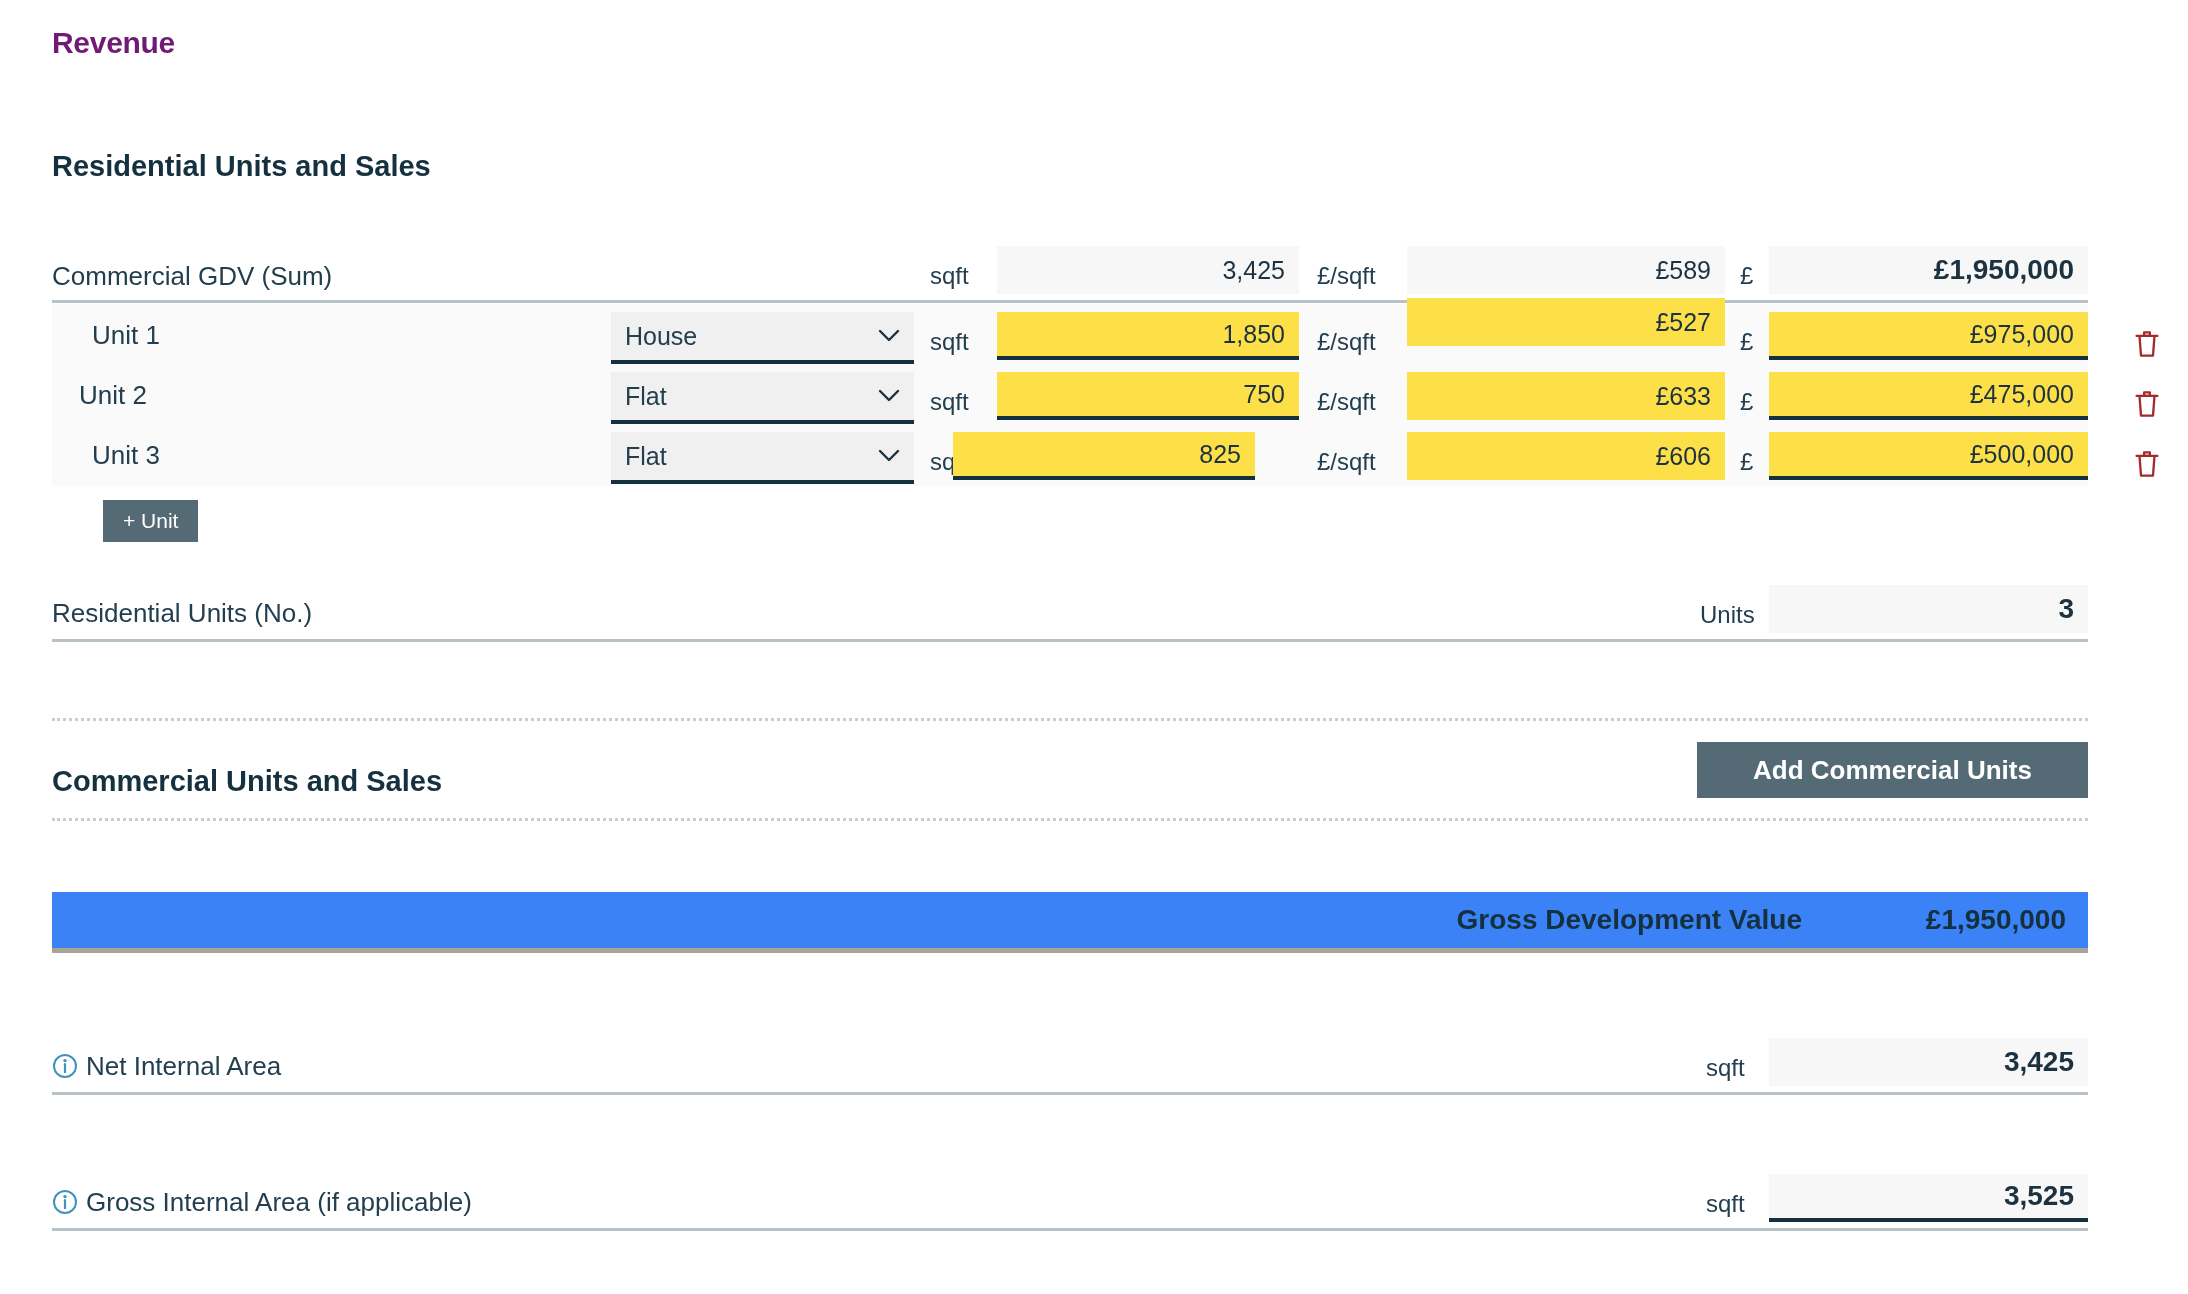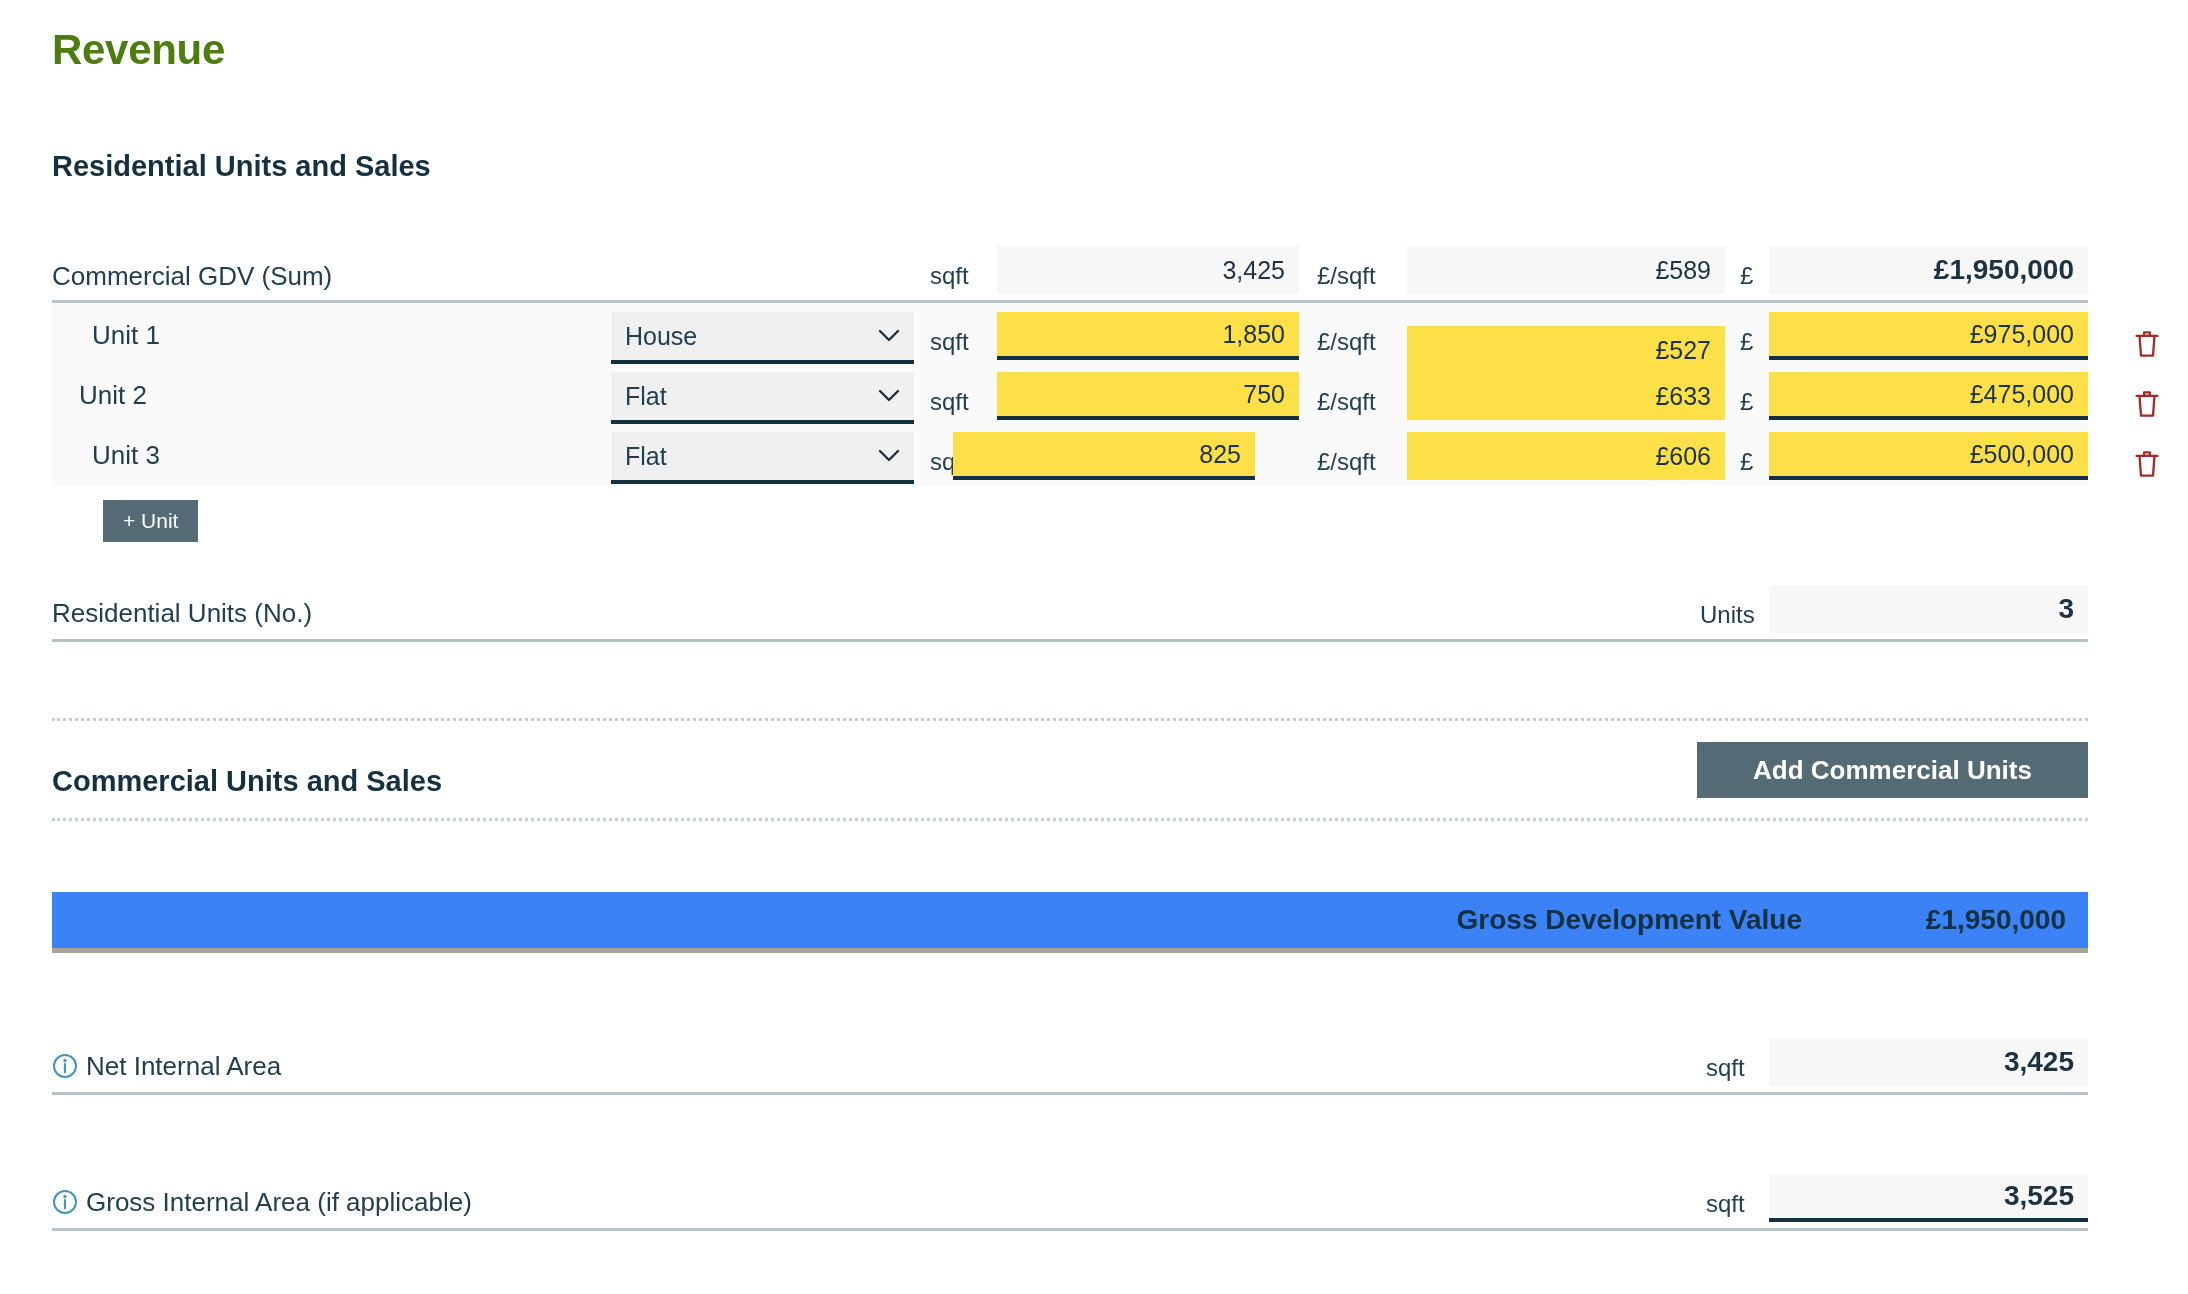--- a/index.html
+++ b/index.html
@@ -18,24 +18,24 @@
     width: 2188px;
     height: 1294px;
     padding: 0;
   }
 
   
   .page-title {
     position: absolute;
     left: 52px;
     top: 26px;
-    font-size: 42px;
+    font-size: 30px;
     font-weight: 700;
     letter-spacing: -0.3px;
-    color: #4d7c0f;
+    color: #701a75;
   }
 
   .section-title {
     position: absolute;
     left: 52px;
     font-size: 29px;
     font-weight: 700;
     color: #15303f;
     margin-top: 8px;
   }
@@ -247,21 +247,21 @@
     <span>House</span>
     <span class="caret">
       <svg width="22" height="14" viewBox="0 0 22 14">
           <path d="M2 2 L11 11 L20 2" stroke="#1d3241" stroke-width="2.4" fill="none" stroke-linecap="round" stroke-linejoin="round"></path>
         </svg>
     </span>
   </div>
   <div class="unit-suffix" style="left:930px; top:328px;">sqft</div>
   <div class="fld editable" style="left:997px; top:312px; width:302px;">1,850</div>
   <div class="unit-suffix" style="left:1317px; top:328px;">£/sqft</div>
-  <div class="fld" style="left:1407px; top:326px; width:318px;">£527</div>
+  <div class="fld" style="left:1407px; top:298px; width:318px;">£527</div>
   <div class="unit-suffix" style="left:1740px; top:328px;">£</div>
   <div class="fld editable" style="left:1769px; top:312px; width:319px;">£975,000</div>
   <div class="trash" style="left:2130px; top:327px;">
     <svg width="28" height="30" viewBox="0 0 24 26">
       <path d="M3 6 H21" stroke="#a52a2a" stroke-width="2" fill="none" stroke-linecap="round"></path>
       <path d="M9.5 3 H14.5 V6 H9.5 Z" stroke="#a52a2a" stroke-width="2" fill="none" stroke-linejoin="round"></path>
       <path d="M5.5 6 L6.8 23 H17.2 L18.5 6" stroke="#a52a2a" stroke-width="2" fill="none" stroke-linejoin="round"></path>
     </svg>
   </div>
 

